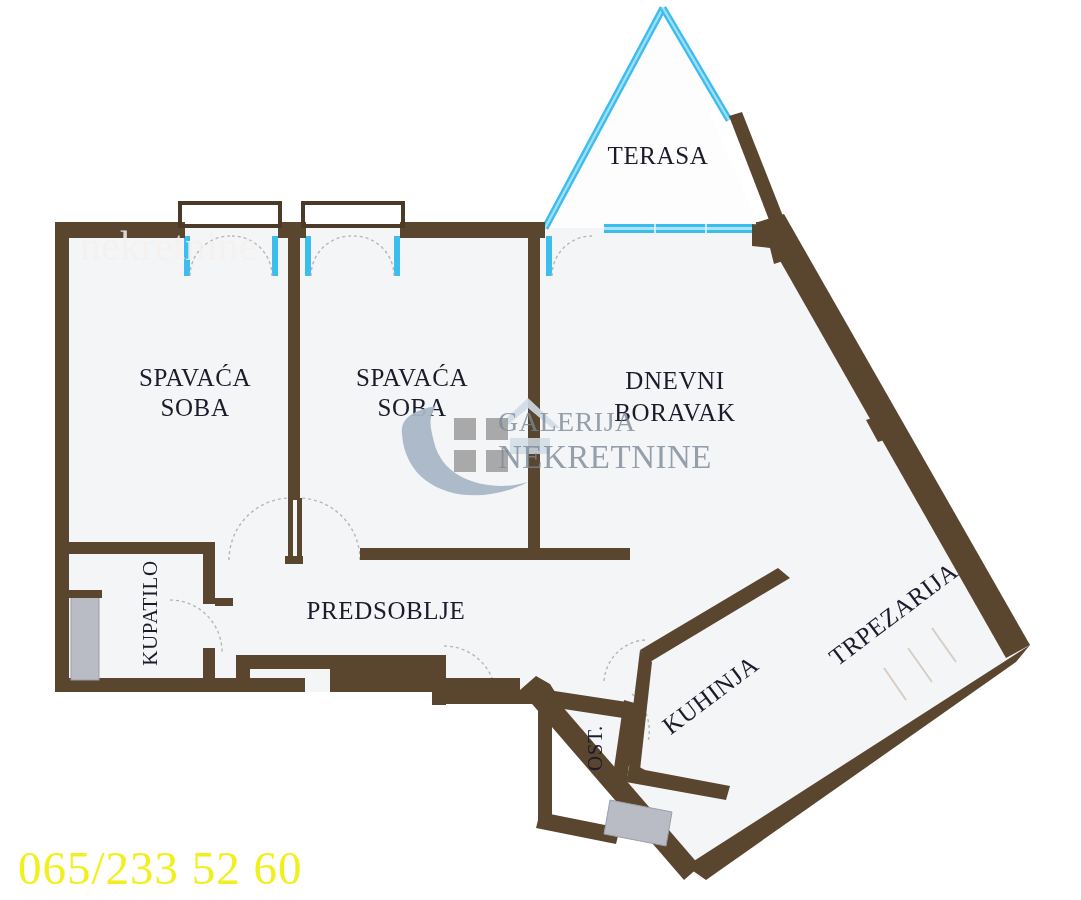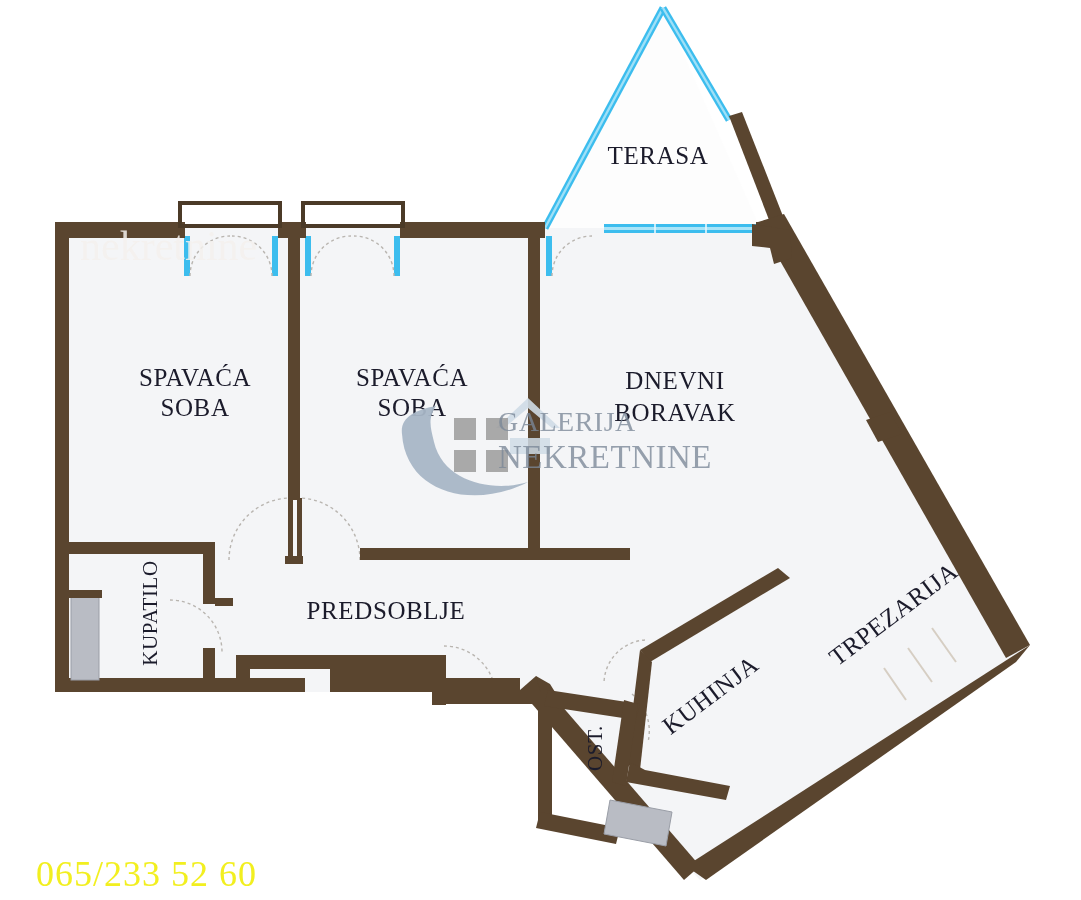--- a/index.html
+++ b/index.html
@@ -35,27 +35,26 @@
     font-weight: 400;
   }
   .room-label.small {
     font-size: 21px;
   }
   .phone-number {
     position: absolute;
     left: 18px;
     bottom: 8px;
     font-family: "Liberation Serif", "DejaVu Serif", serif;
-    font-size: 36px;
+    font-size: 47px;
     color: #f2ef1f;
     letter-spacing: 1px;
     line-height: 1;
     white-space: nowrap;
     user-select: none;
-    margin-left: 18px;
   }
   .wm-wrap {
     position: absolute;
     left: 400px;
     top: 398px;
     width: 330px;
     height: 125px;
     pointer-events: none;
   }
   .wm-text {

